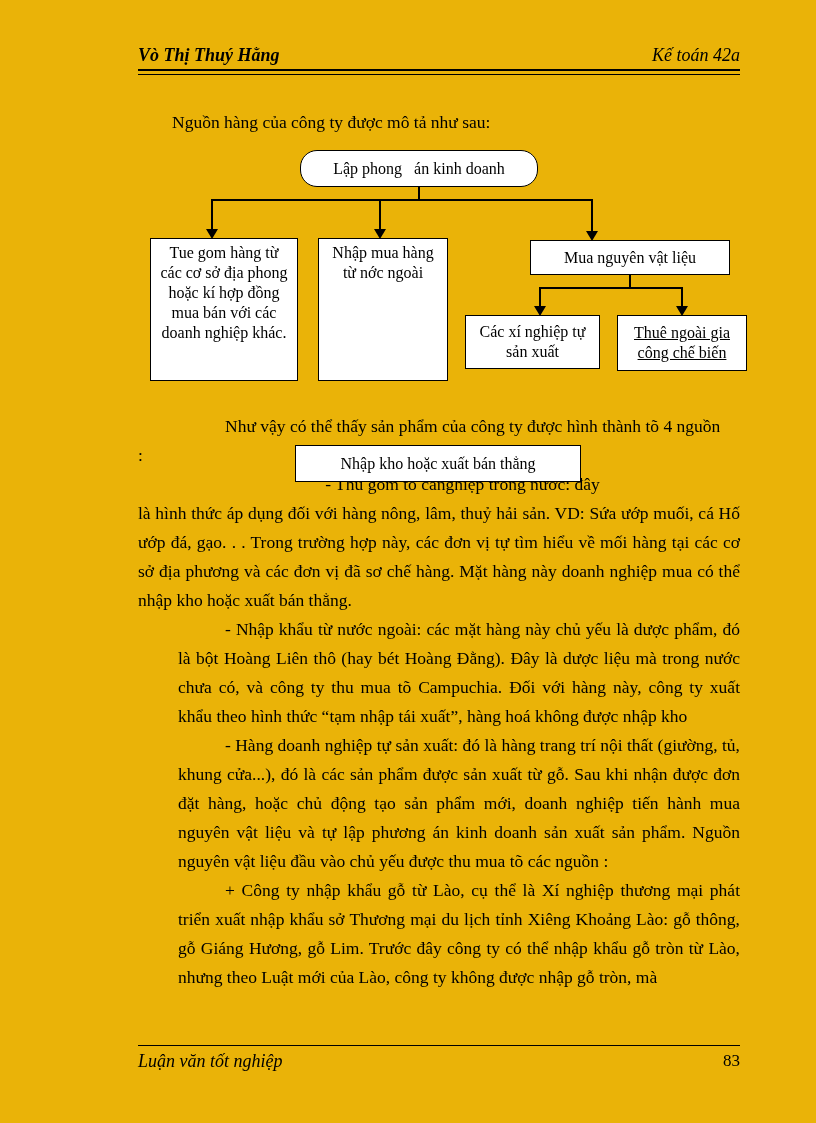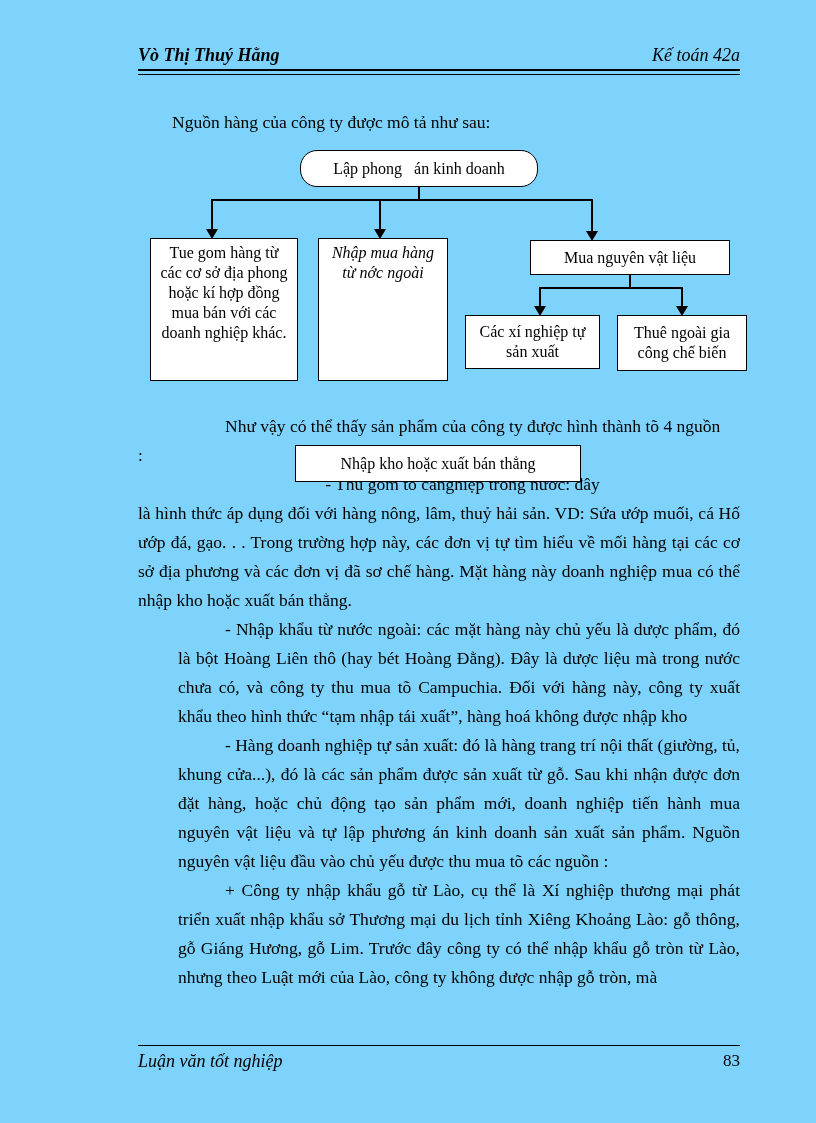--- a/index.html
+++ b/index.html
@@ -1,19 +1,19 @@
 <!DOCTYPE html>
 <html><head>
 <meta charset="utf-8">
 <style>
   html,body{margin:0;padding:0;background:#ffffff;}
   .page{
     position:relative;
     width:816px;height:1123px;
-    background:#7dd3fc;
+    background:#eab308;
     color:#000;
     font-family:"Liberation Serif", serif;
     overflow:hidden;
   }
   
   .header-left{position:absolute;left:138px;top:45px;font-size:18px;font-style:italic;font-weight:bold;}
   .header-right{position:absolute;right:76px;top:45px;font-size:18px;font-style:italic;}
   .header-rule{position:absolute;left:138px;right:76px;top:69px;height:3px;
     border-top:2px solid #000;border-bottom:1px solid #000;}
   
@@ -22,27 +22,27 @@
   .fc-lines{position:absolute;left:0;top:0;pointer-events:none;}
   .fc-lines line{stroke:#000;stroke-width:2;}
   .fc-lines polygon{fill:#000;}
   .fc-box{
     position:absolute;border:1.5px solid #000;background:#fff;
     box-sizing:border-box;font-size:16px;text-align:center;line-height:20px;
   }
   .fc-plan{left:300px;top:150px;width:238px;height:37px;
     display:flex;align-items:center;justify-content:center;white-space:pre;border-radius:17px;}
   .fc-collect{left:150px;top:238px;width:148px;height:143px;padding:4px 7px;}
-  .fc-import{left:318px;top:238px;width:130px;height:143px;padding:4px 6px;font-style:italic;}
+  .fc-import{left:318px;top:238px;width:130px;height:143px;padding:4px 6px;}
   .fc-materials{left:530px;top:240px;width:200px;height:35px;
     display:flex;align-items:center;justify-content:center;}
   .fc-factory{left:465px;top:315px;width:135px;height:54px;
     display:flex;align-items:center;justify-content:center;padding:2px 8px;}
   .fc-outsource{left:617px;top:315px;width:130px;height:56px;
-    display:flex;align-items:center;justify-content:center;padding:2px 6px;}
+    display:flex;align-items:center;justify-content:center;padding:2px 6px;text-decoration:underline;}
   .fc-warehouse{left:295px;top:445px;width:286px;height:37px;z-index:3;
     display:flex;align-items:center;justify-content:center;}
   
   .body-text{
     position:absolute;left:138px;top:412px;width:602px;
     font-size:17.5px;line-height:29px;text-align:justify;
   }
   .indent{text-indent:47px;margin-left:40px;}
   .split-line{display:flex;justify-content:center;padding-left:47px;}
   .stretch{text-align-last:justify;}

